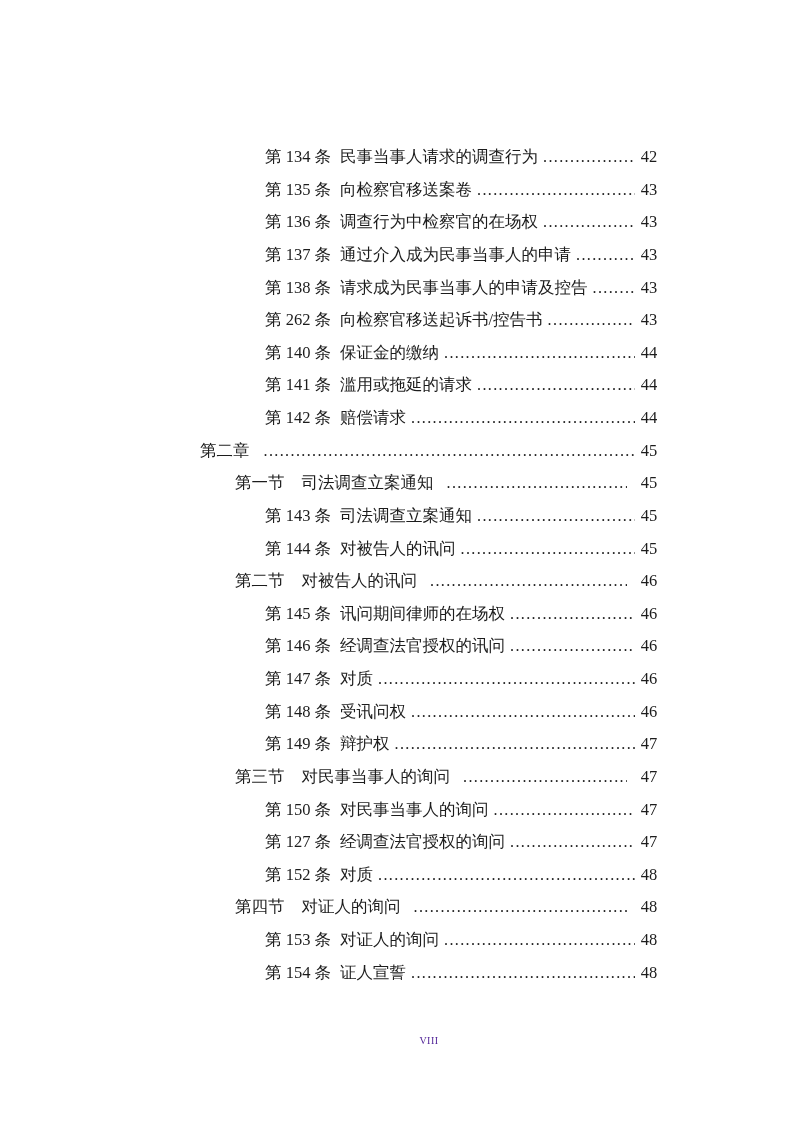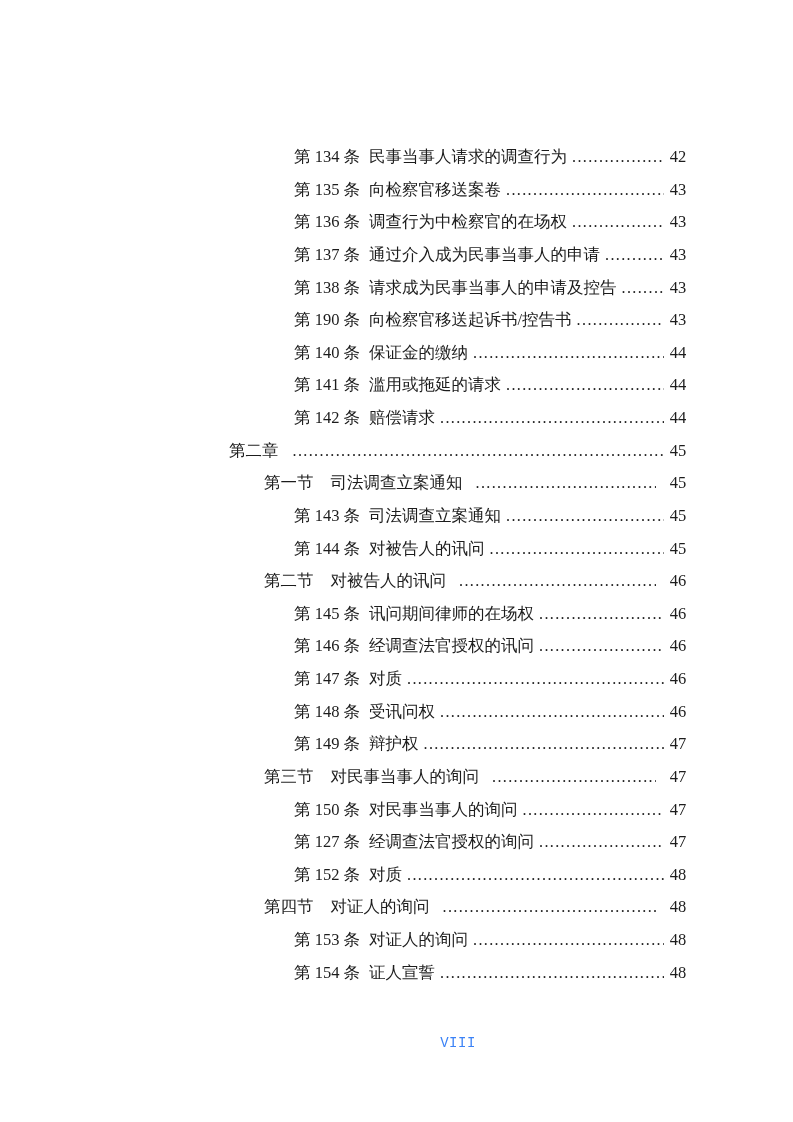--- a/index.html
+++ b/index.html
@@ -12,21 +12,20 @@
     width: 793px;
     height: 1122px;
     overflow: hidden;
     font-family: "Liberation Serif", "DejaVu Serif", serif;
     color: #1c1c1c;
   }
   .page {
     position: absolute;
     inset: 0;
     background: #ffffff;
-    margin-left: 29px;
   }
   .toc {
     position: absolute;
     left: 200px;
     top: 141px;
     width: 458px;
   }
   .toc-entry {
     display: flex;
     align-items: baseline;
@@ -64,24 +63,23 @@
     flex: 0 0 auto;
     text-align: center;
     min-width: 18px;
   }
   .footer {
     position: absolute;
     left: 200px;
     top: 1035px;
     width: 458px;
     text-align: center;
-    font-size: 14px;
+    font-size: 10px;
     letter-spacing: 0.5px;
-    color: #3b82f6;
-    font-family: Liberation Mono, monospace;
+    color: #4c1d95;
   }
 </style>
 </head>
 <body>
 
 <div class="page">
 
   <div class="toc" id="toc">
   <div class="toc-entry level-article">
     <span class="toc-no">第 134 条</span>
@@ -112,21 +110,21 @@
   </div>
 
   <div class="toc-entry level-article">
     <span class="toc-no">第 138 条</span>
     <span class="toc-title">请求成为民事当事人的申请及控告</span>
     <span class="leader"></span>
     <span class="toc-page">43</span>
   </div>
 
   <div class="toc-entry level-article">
-    <span class="toc-no">第 190 条</span>
+    <span class="toc-no">第 262 条</span>
     <span class="toc-title">向检察官移送起诉书/控告书</span>
     <span class="leader"></span>
     <span class="toc-page">43</span>
   </div>
 
   <div class="toc-entry level-article">
     <span class="toc-no">第 140 条</span>
     <span class="toc-title">保证金的缴纳</span>
     <span class="leader"></span>
     <span class="toc-page">44</span>

